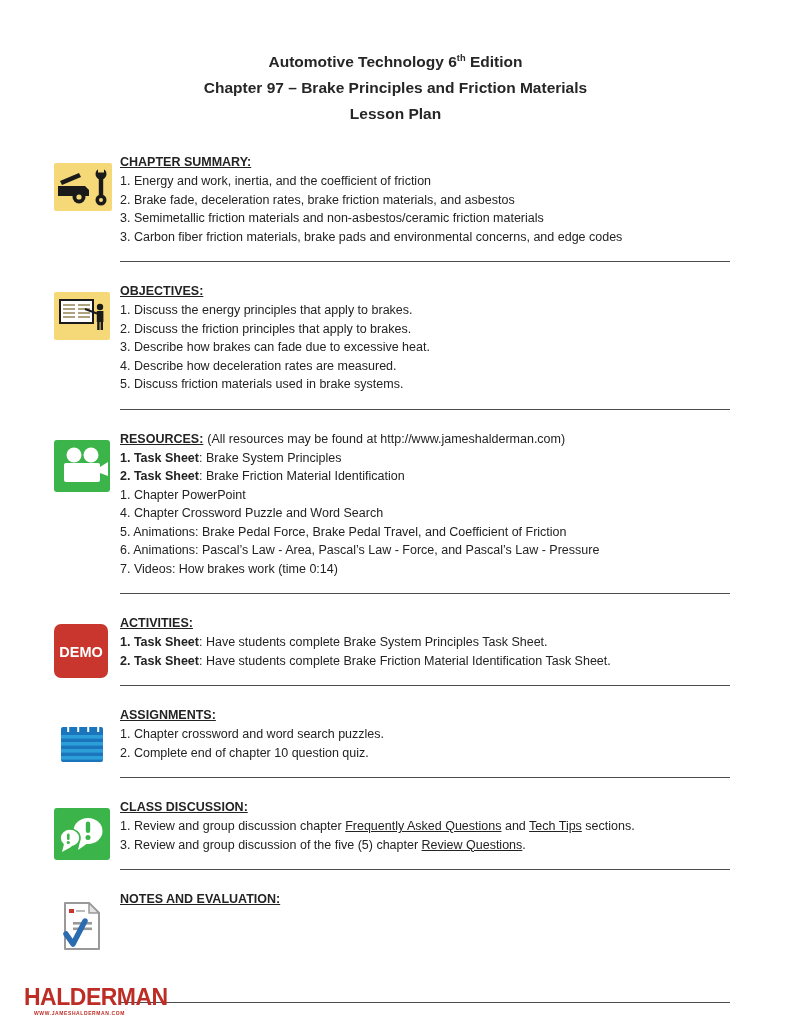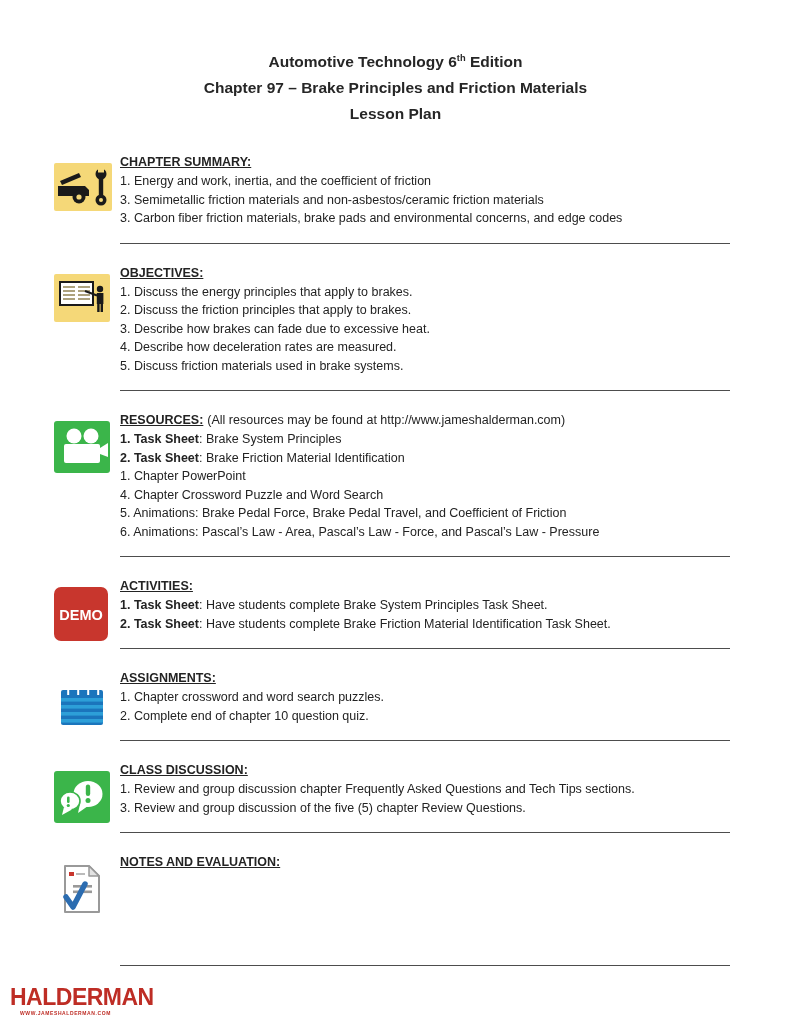--- a/index.html
+++ b/index.html
@@ -33,25 +33,25 @@
   .section { display: flex; }
   .icon-col { width: 82px; flex: 0 0 82px; }
   .icon { margin-top: 10px; width: 58px; padding-left: 16px; }
   .icon svg { display: block; }
   .content { flex: 1; margin-right: 61px; padding-bottom: 20px; }
   .heading { font-size: 12.5px; line-height: 19px; }
   .h-label { font-weight: bold; text-decoration: underline; }
   .h-note { font-weight: normal; margin-left: 4px; }
   .item { font-size: 12.5px; line-height: 18.5px; }
   .seg-bold { font-weight: bold; }
-  .seg-underline { }
+  .seg-underline { text-decoration: underline; }
   .spacer { height: 78px; }
   .divider { border-top: 1px solid #4d4d4d; margin-top: 15px; height: 0; }
   
-  footer { position: absolute; left: 10px; top: 974px; }
+  footer { position: absolute; left: 24px; top: 974px; }
   .logo-text {
     font-weight: 900;
     font-size: 23px;
     letter-spacing: -0.5px;
     line-height: 24px;
   }
   .logo-tagline {
     font-size: 5px;
     letter-spacing: 0.6px;
     margin-top: 1px;
@@ -84,20 +84,21 @@
       <rect x="44" y="3.5" width="6" height="6" fill="#F5D878"></rect>
       <rect x="44.8" y="13" width="4.4" height="21" fill="#1a1a1a"></rect>
       <circle cx="47" cy="37" r="5.5" fill="#1a1a1a"></circle>
       <circle cx="47" cy="37" r="2" fill="#F5D878"></circle>
     </svg>
           </div>
         </div>
         <div class="content">
           <div class="heading"><span class="h-label">CHAPTER SUMMARY:</span></div>
           <div class="item"><span class="">1. Energy and work, inertia, and the coefficient of friction</span></div>
+          <div class="item"><span class="">2. Brake fade, deceleration rates, brake friction materials, and asbestos</span></div>
           <div class="item"><span class="">3. Semimetallic friction materials and non-asbestos/ceramic friction materials</span></div>
           <div class="item"><span class="">3. Carbon fiber friction materials, brake pads and environmental concerns, and edge codes</span></div>
           <div class="divider"></div>
         </div>
       </section>
       <section class="section">
         <div class="icon-col">
           <div class="icon">
     <svg width="56" height="48" viewBox="0 0 56 48" xmlns="http://www.w3.org/2000/svg">
       <rect x="0" y="0" width="56" height="48" rx="2" fill="#F5D878"></rect>
@@ -143,20 +144,21 @@
           </div>
         </div>
         <div class="content">
           <div class="heading"><span class="h-label">RESOURCES:</span><span class="h-note">(All resources may be found at http://www.jameshalderman.com)</span></div>
           <div class="item"><span class="seg-bold ">1. Task Sheet</span><span class="">: Brake System Principles</span></div>
           <div class="item"><span class="seg-bold ">2. Task Sheet</span><span class="">: Brake Friction Material Identification</span></div>
           <div class="item"><span class="">1. Chapter PowerPoint</span></div>
           <div class="item"><span class="">4. Chapter Crossword Puzzle and Word Search</span></div>
           <div class="item"><span class="">5. Animations: Brake Pedal Force, Brake Pedal Travel, and Coefficient of Friction</span></div>
           <div class="item"><span class="">6. Animations: Pascal’s Law - Area, Pascal’s Law - Force, and Pascal’s Law - Pressure</span></div>
+          <div class="item"><span class="">7. Videos: How brakes work (time 0:14)</span></div>
           <div class="divider"></div>
         </div>
       </section>
       <section class="section">
         <div class="icon-col">
           <div class="icon">
     <svg width="54" height="54" viewBox="0 0 54 54" xmlns="http://www.w3.org/2000/svg">
       <rect x="0" y="0" width="54" height="54" rx="7" fill="#C8362D"></rect>
       <text x="27" y="32.5" text-anchor="middle" font-family="Liberation Sans, sans-serif" font-size="14.5" font-weight="bold" fill="#ffffff">DEMO</text>
     </svg>

